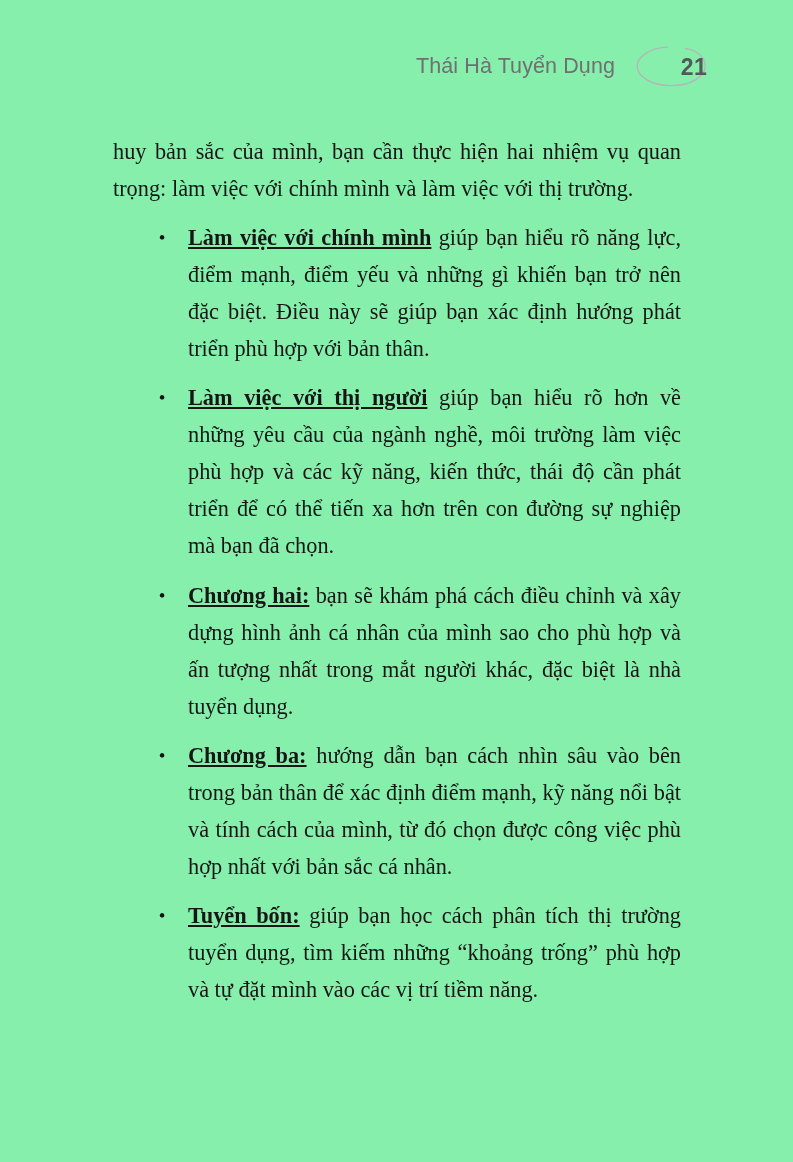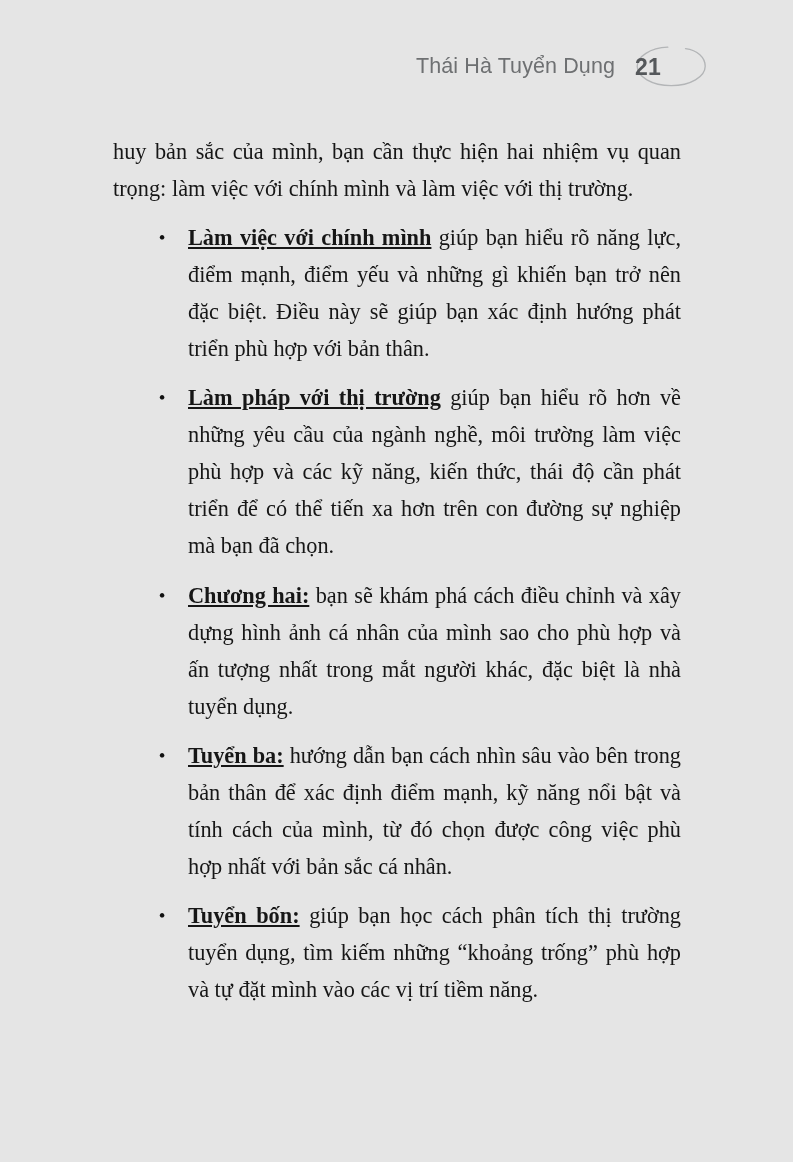--- a/index.html
+++ b/index.html
@@ -7,21 +7,21 @@
     margin: 0;
     padding: 0;
     background: #ffffff;
   }
 
   .page {
     position: relative;
     width: 793px;
     height: 1162px;
     margin: 0 auto;
-    background: #e5e5e5;
+    background: #86efac;
     overflow: hidden;
     font-family: "Liberation Serif", "DejaVu Serif", serif;
     color: #161616;
     -webkit-font-smoothing: antialiased;
   }
 
   
   .page-header {
     position: absolute;
     top: 44px;
@@ -43,21 +43,21 @@
     white-space: nowrap;
     line-height: 1;
   }
 
   .folio {
     position: relative;
     width: 72px;
     height: 44px;
     display: flex;
     align-items: center;
-    justify-content: flex-start;
+    justify-content: flex-end;
     flex: 0 0 auto;
   }
 
   .folio-ellipse {
     position: absolute;
     inset: 0;
     width: 100%;
     height: 100%;
     pointer-events: none;
   }
@@ -174,36 +174,36 @@
 
     <ul class="bullet-list first-group">
 
       <li class="bullet-item">
         <span class="bullet-marker">•</span>
         <span class="lead-in">Làm việc với chính mình</span><span> giúp bạn hiểu rõ năng lực, điểm mạnh, điểm yếu và những gì khiến bạn trở nên đặc biệt. Điều này sẽ giúp bạn xác định hướng phát triển phù hợp với bản thân.</span>
       </li>
 
       <li class="bullet-item">
         <span class="bullet-marker">•</span>
-        <span class="lead-in">Làm pháp với thị trường</span><span> giúp bạn hiểu rõ hơn về những yêu cầu của ngành nghề, môi trường làm việc phù hợp và các kỹ năng, kiến thức, thái độ cần phát triển để có thể tiến xa hơn trên con đường sự nghiệp mà bạn đã chọn.</span>
+        <span class="lead-in">Làm việc với thị người</span><span> giúp bạn hiểu rõ hơn về những yêu cầu của ngành nghề, môi trường làm việc phù hợp và các kỹ năng, kiến thức, thái độ cần phát triển để có thể tiến xa hơn trên con đường sự nghiệp mà bạn đã chọn.</span>
       </li>
 
     </ul>
 
 
     <ul class="bullet-list second-group">
 
       <li class="bullet-item">
         <span class="bullet-marker">•</span>
         <span class="lead-in">Chương hai:</span><span> bạn sẽ khám phá cách điều chỉnh và xây dựng hình ảnh cá nhân của mình sao cho phù hợp và ấn tượng nhất trong mắt người khác, đặc biệt là nhà tuyển dụng.</span>
       </li>
 
       <li class="bullet-item">
         <span class="bullet-marker">•</span>
-        <span class="lead-in">Tuyển ba:</span><span> hướng dẫn bạn cách nhìn sâu vào bên trong bản thân để xác định điểm mạnh, kỹ năng nổi bật và tính cách của mình, từ đó chọn được công việc phù hợp nhất với bản sắc cá nhân.</span>
+        <span class="lead-in">Chương ba:</span><span> hướng dẫn bạn cách nhìn sâu vào bên trong bản thân để xác định điểm mạnh, kỹ năng nổi bật và tính cách của mình, từ đó chọn được công việc phù hợp nhất với bản sắc cá nhân.</span>
       </li>
 
       <li class="bullet-item">
         <span class="bullet-marker">•</span>
         <span class="lead-in">Tuyển bốn:</span><span> giúp bạn học cách phân tích thị trường tuyển dụng, tìm kiếm những “khoảng trống” phù hợp và tự đặt mình vào các vị trí tiềm năng.</span>
       </li>
 
     </ul>
 
   </div>

